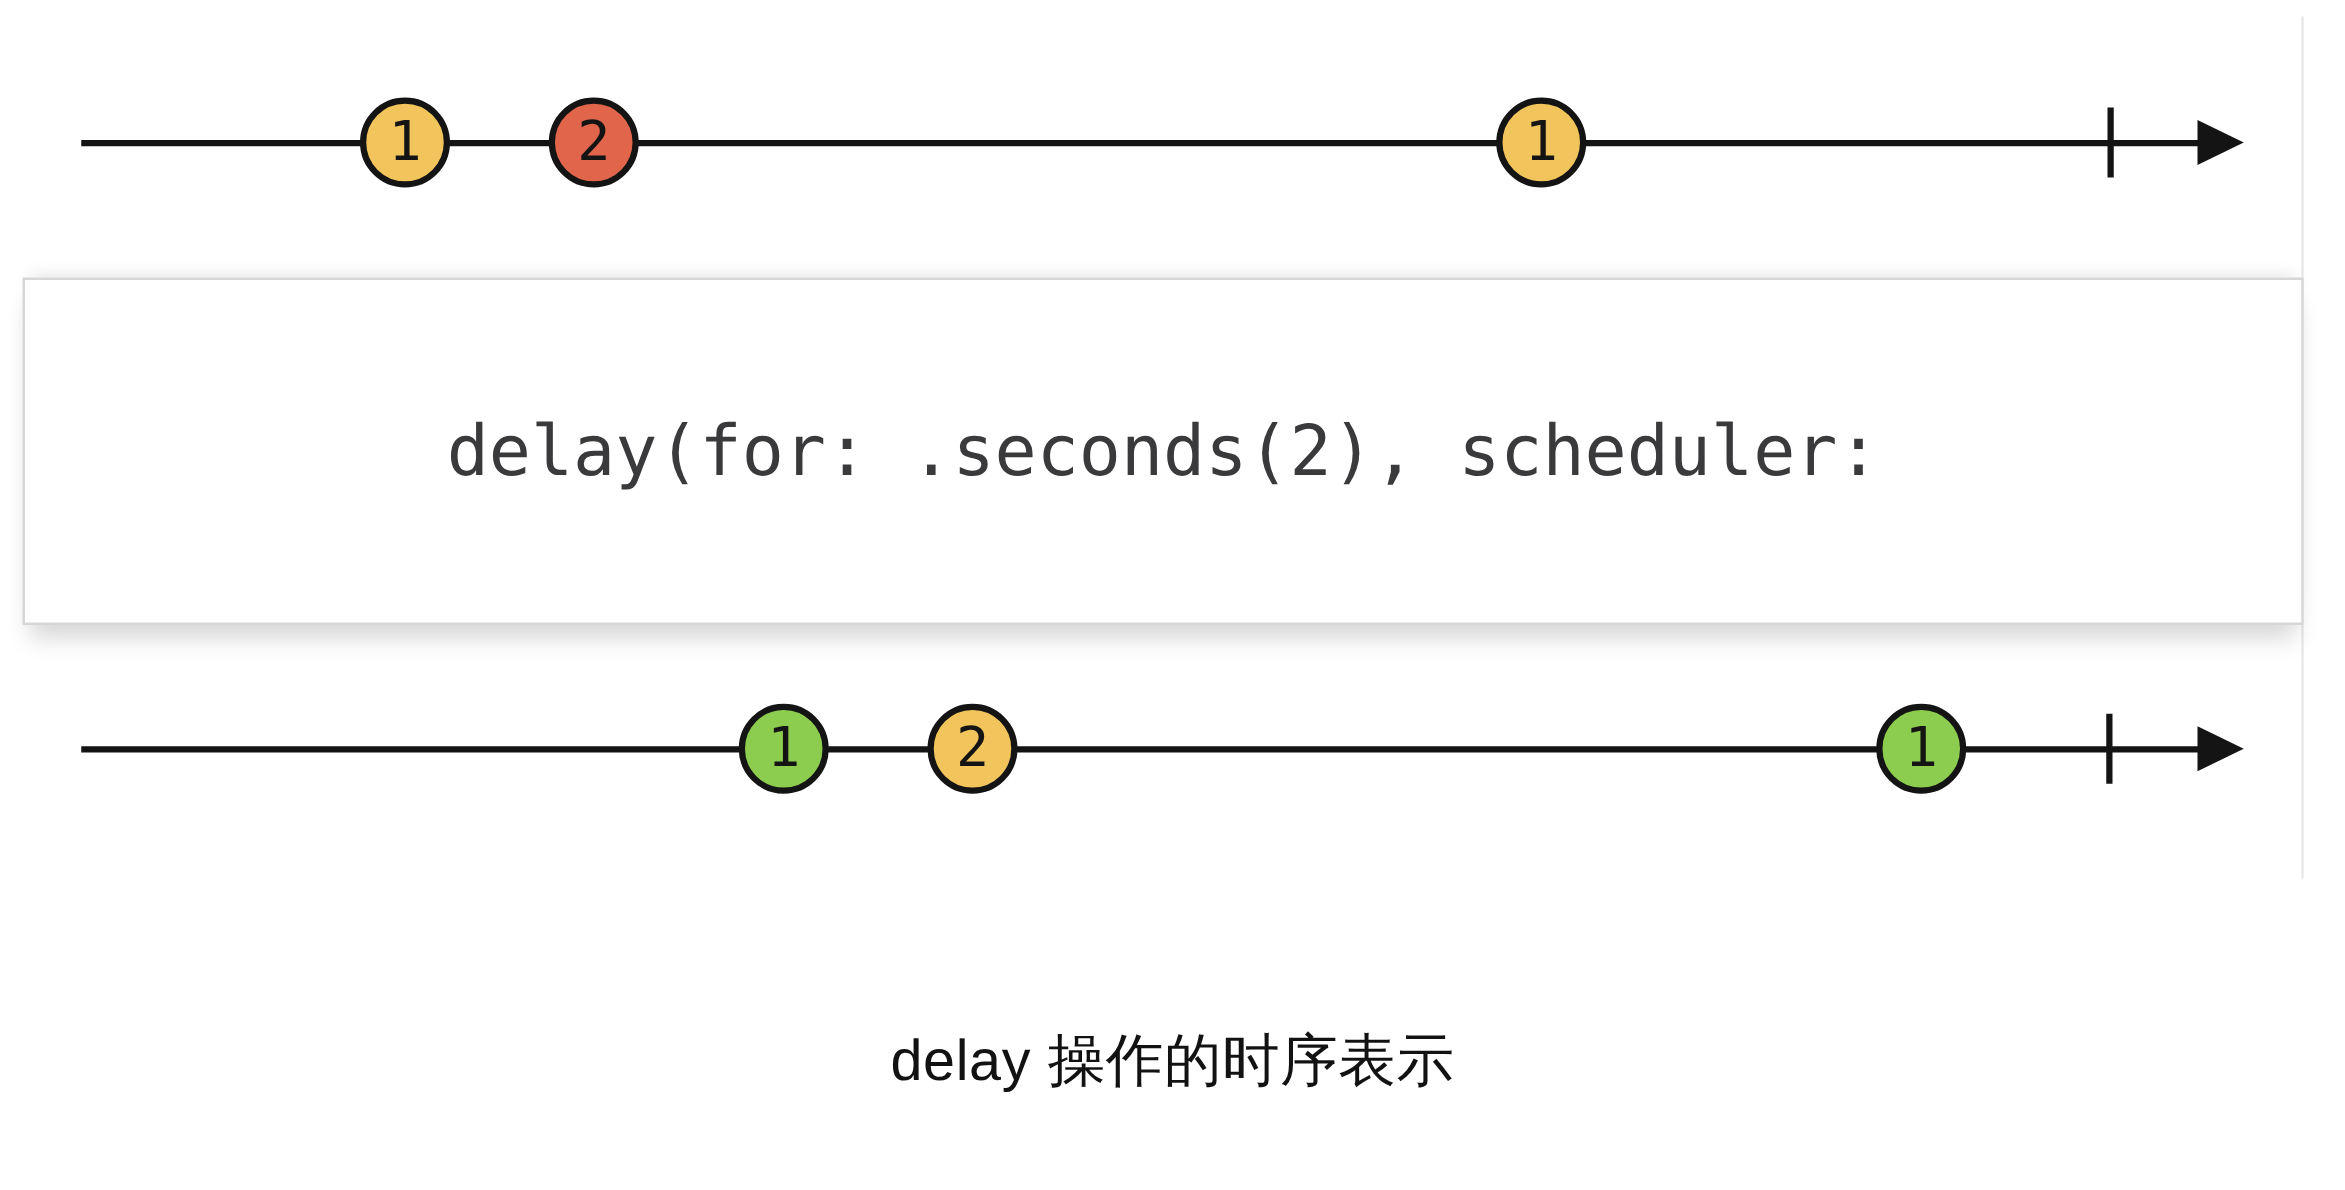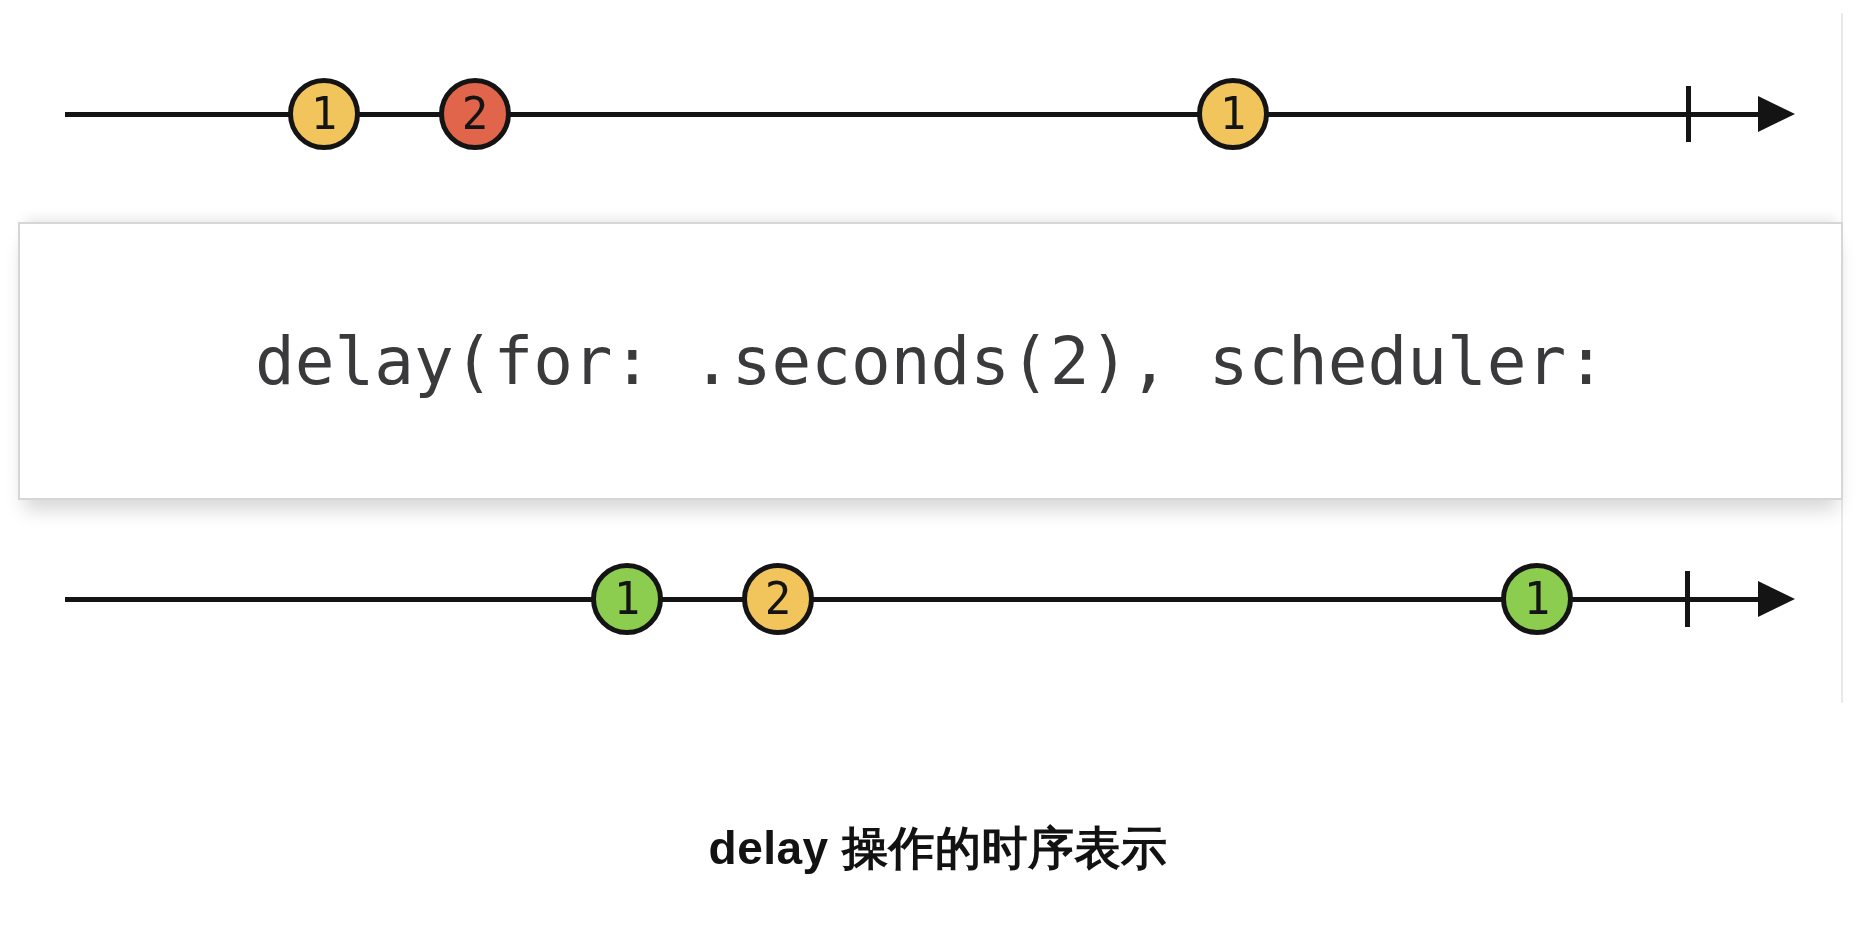--- a/index.html
+++ b/index.html
@@ -53,31 +53,31 @@
     width: 1825px; height: 278px;
     background: #ffffff;
     border: 2px solid #d6d6d6;
     box-sizing: border-box;
     display: flex; flex-direction: column;
     align-items: center; justify-content: center;
     box-shadow: 0 16px 18px -6px rgba(0,0,0,0.16), 0 -10px 12px -7px rgba(0,0,0,0.10);
   }
   .code-line {
     font-family: "DejaVu Sans Mono", monospace;
-    font-size: 66px;
+    font-size: 56px;
     line-height: 99px;
     color: #3a3a3c;
     white-space: pre;
   }
   .caption {
     position: absolute;
     left: 0; top: 818px; width: 100%;
     text-align: center;
     font-size: 46px;
-    font-weight: 700;
+    font-weight: 400;
     color: #121212;
     letter-spacing: 0.5px;
   }
 </style>
 </head>
 <body>
 
 <div class="figure-edge"></div>
 
 <div class="timeline">

